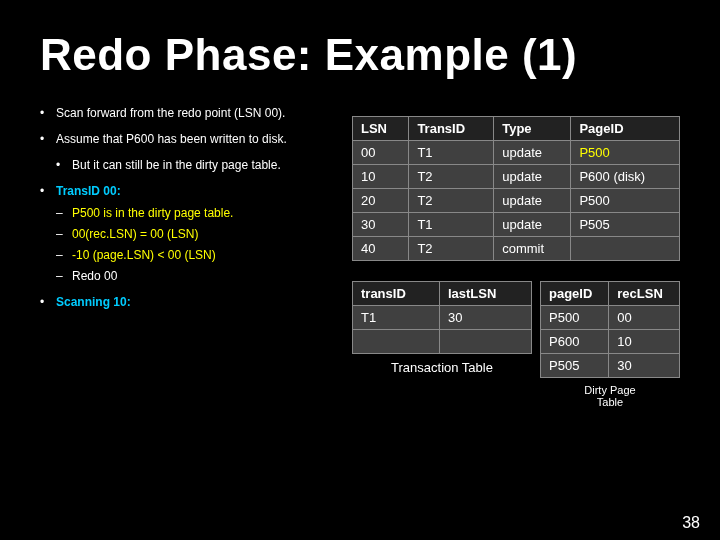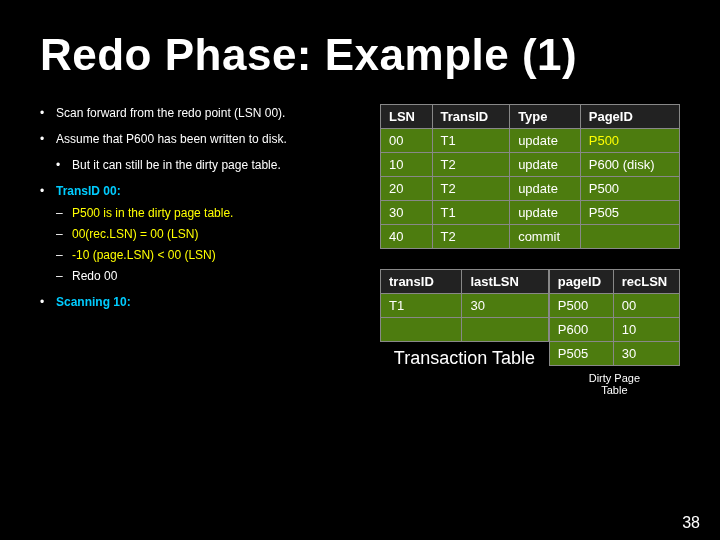--- a/index.html
+++ b/index.html
@@ -65,40 +65,41 @@
       left: 0;
     }
     .highlight-yellow {
       color: #ffff00;
     }
     .scanning-header {
       color: #00ccff;
       font-weight: bold;
     }
     .right-panel {
-      width: 300px;
+      width: 328px;
       flex-shrink: 0;
+      margin-top: 12px;
     }
     table {
       border-collapse: collapse;
       font-size: 13px;
       width: 100%;
     }
     table th, table td {
       border: 1px solid #888;
       padding: 4px 8px;
       text-align: left;
       color: #fff;
     }
     table th {
       background: #222;
       font-weight: bold;
     }
     table td {
-      background: #4d7c0f;
+      background: #404040;
     }
     .system-crash-row td {
       text-align: center;
       background: #111;
       font-style: italic;
     }
     .yellow { color: #ffff00; }
     .page-num {
       position: absolute;
       bottom: 8px;
@@ -121,21 +122,21 @@
       width: 140px;
     }
     .dirty-page-label {
       text-align: center;
       font-size: 11px;
       color: #fff;
       margin-top: 6px;
     }
     .trans-table-label {
       text-align: center;
-      font-size: 18px;
+      font-size: 13px;
       color: #fff;
       margin-top: 6px;
     }
   </style>
 </head>
 <body>
 
 <div class="slide">
   <h1>Redo Phase: Example (1)</h1>
 

